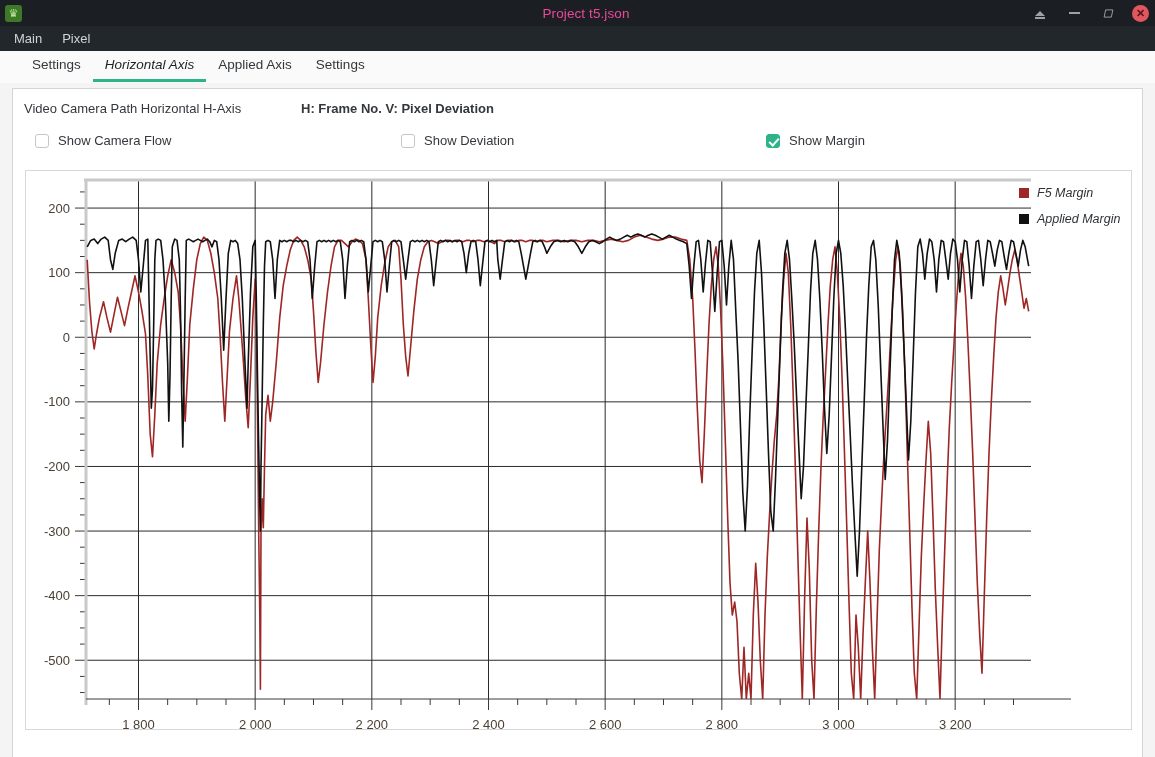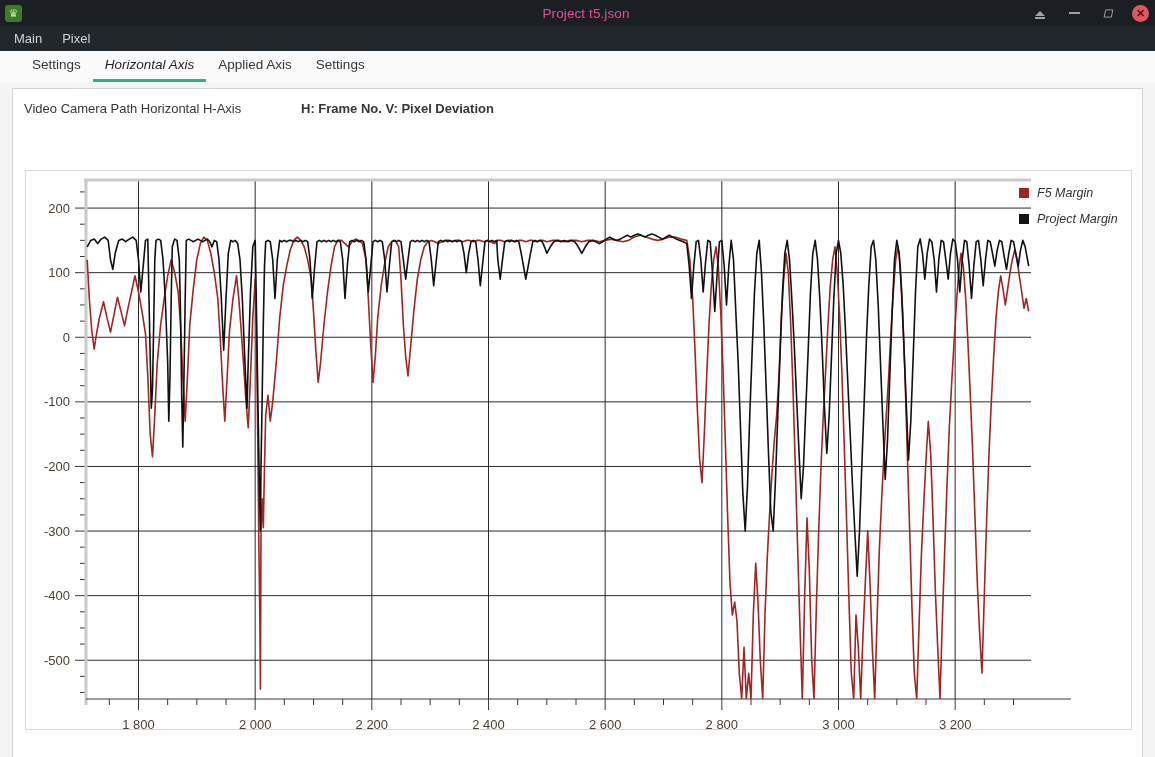--- a/index.html
+++ b/index.html
@@ -229,20 +229,34 @@
   <div class="tab">Settings</div>
 </div>
 
 <div class="content-panel">
 
   <div class="hdr-row">
     <div class="hdr-left">Video Camera Path Horizontal H-Axis</div>
     <div class="hdr-right">H: Frame No. V: Pixel Deviation</div>
   </div>
 
+  <div class="chk-row">
+    <label class="chk chk-1">
+      <span class="box"></span>
+      <span>Show Camera Flow</span>
+    </label>
+    <label class="chk chk-2">
+      <span class="box"></span>
+      <span>Show Deviation</span>
+    </label>
+    <label class="chk chk-3">
+      <span class="box checked"></span>
+      <span>Show Margin</span>
+    </label>
+  </div>
 
   <div class="chart-panel">
     <svg class="chart-svg" id="chart-svg" viewBox="0 0 1105 558" preserveAspectRatio="none">
         <defs>
           <clipPath id="plotclip">
             <rect x="60" y="8" width="945" height="520"></rect>
           </clipPath>
         </defs>
         <rect x="60" y="8" width="945" height="520" fill="#ffffff"></rect>
         <line x1="60" y1="37.068322981366464" x2="1005" y2="37.068322981366464" stroke="#2b2b2b" stroke-width="1"></line>
@@ -350,17 +364,17 @@
         </g>
       </svg>
 
     <div class="legend">
       <div class="legend-item">
         <span class="swatch" style="background:#9e2726"></span>
         <span>F5 Margin</span>
       </div>
       <div class="legend-item">
         <span class="swatch" style="background:#111111"></span>
-        <span>Project Margin</span>
+        <span>Applied Margin</span>
       </div>
     </div>
   </div>
 </div>
 
 </body></html>

